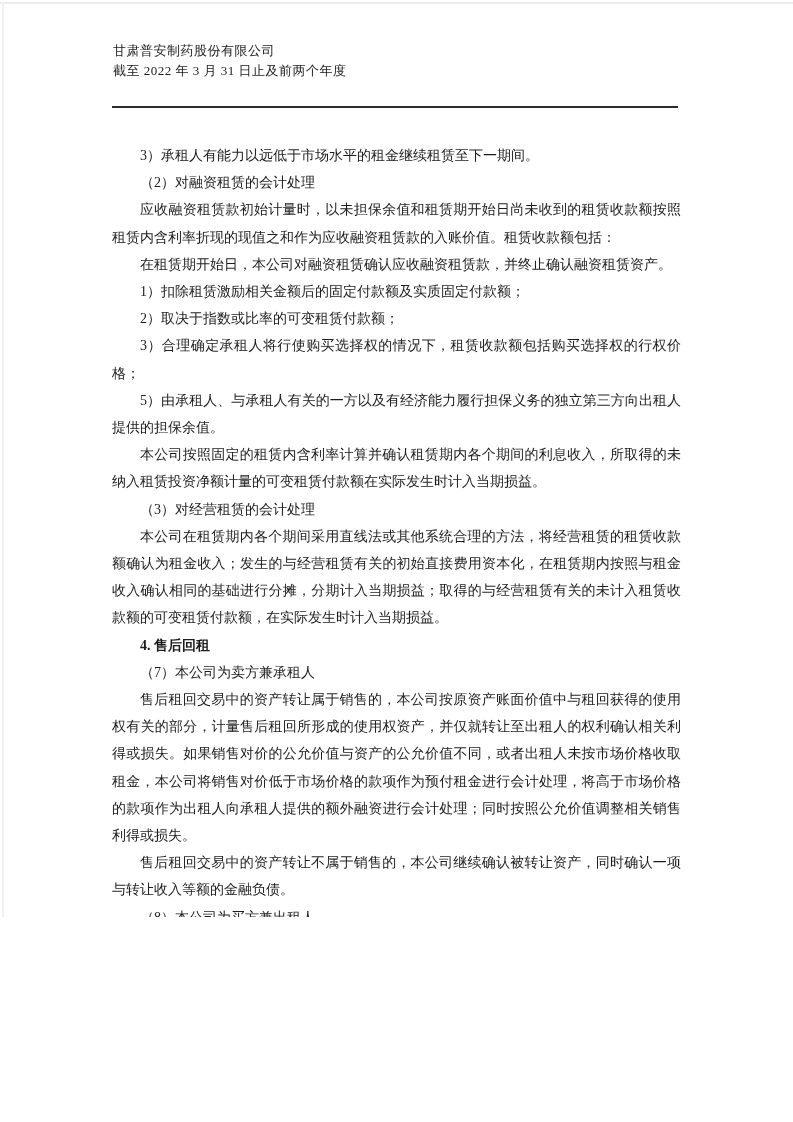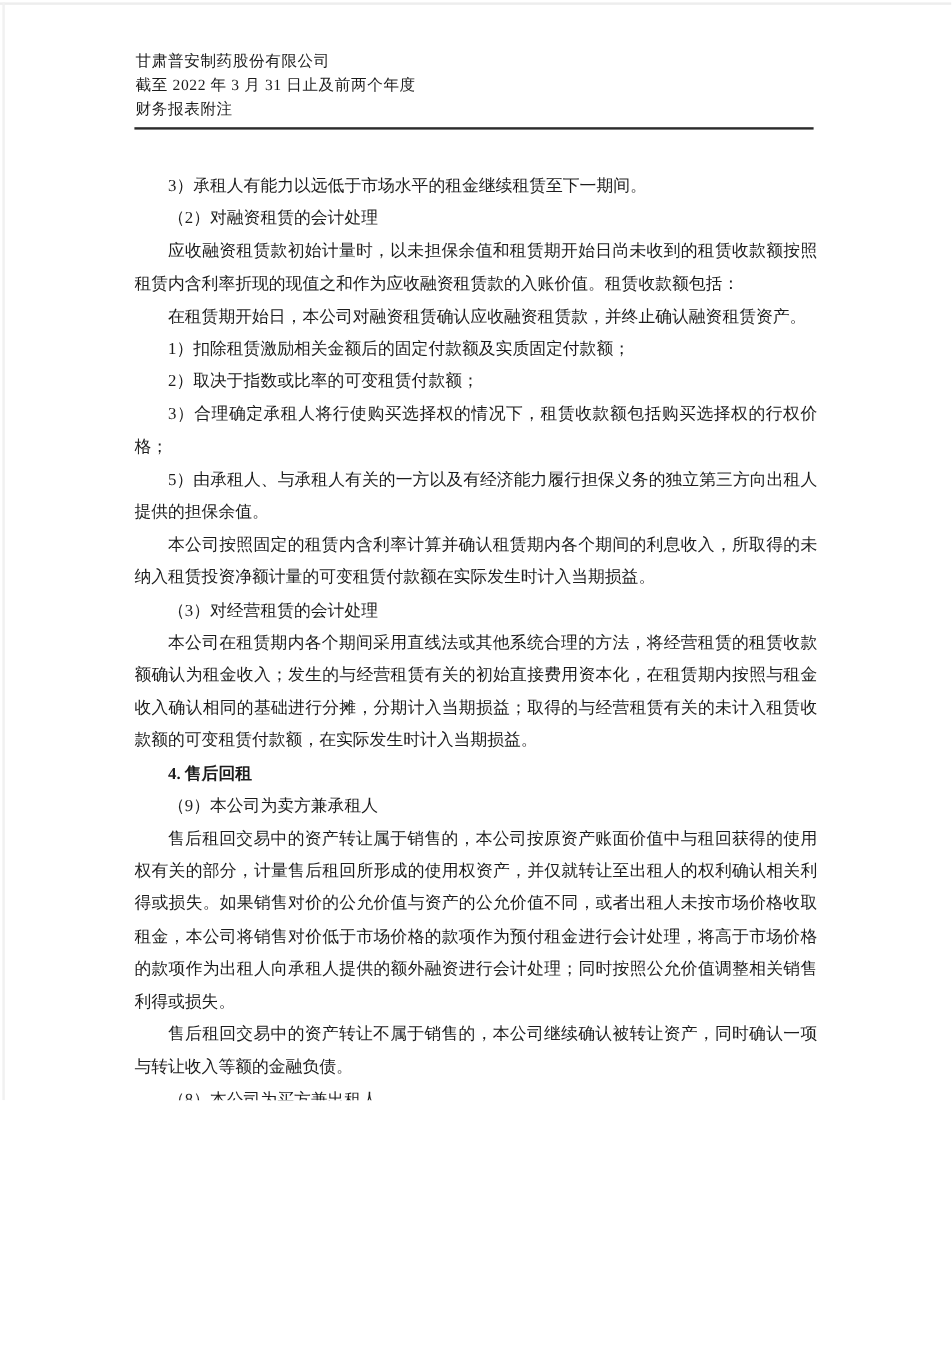--- a/index.html
+++ b/index.html
@@ -79,40 +79,39 @@
 <body>
 
 <div class="page">
 
   <div class="edge-top"></div>
   <div class="edge-left"></div>
 
   <header class="doc-header">
     <div>甘肃普安制药股份有限公司</div>
     <div>截至 2022 年 3 月 31 日止及前两个年度</div>
-    <div>财务报表附注</div>
   </header>
 
   <div class="header-rule"></div>
 
   <main class="doc-body">
 
   <p class="normal">3）承租人有能力以远低于市场水平的租金继续租赁至下一期间。</p>
       <p class="normal">（2）对融资租赁的会计处理</p>
       <p class="normal">应收融资租赁款初始计量时，以未担保余值和租赁期开始日尚未收到的租赁收款额按照租赁内含利率折现的现值之和作为应收融资租赁款的入账价值。租赁收款额包括：</p>
       <p class="normal">在租赁期开始日，本公司对融资租赁确认应收融资租赁款，并终止确认融资租赁资产。</p>
       <p class="normal">1）扣除租赁激励相关金额后的固定付款额及实质固定付款额；</p>
       <p class="normal">2）取决于指数或比率的可变租赁付款额；</p>
       <p class="normal">3）合理确定承租人将行使购买选择权的情况下，租赁收款额包括购买选择权的行权价格；</p>
       <p class="normal">5）由承租人、与承租人有关的一方以及有经济能力履行担保义务的独立第三方向出租人提供的担保余值。</p>
       <p class="normal">本公司按照固定的租赁内含利率计算并确认租赁期内各个期间的利息收入，所取得的未纳入租赁投资净额计量的可变租赁付款额在实际发生时计入当期损益。</p>
       <p class="normal">（3）对经营租赁的会计处理</p>
       <p class="normal">本公司在租赁期内各个期间采用直线法或其他系统合理的方法，将经营租赁的租赁收款额确认为租金收入；发生的与经营租赁有关的初始直接费用资本化，在租赁期内按照与租金收入确认相同的基础进行分摊，分期计入当期损益；取得的与经营租赁有关的未计入租赁收款额的可变租赁付款额，在实际发生时计入当期损益。</p>
       <p class="heading">4. 售后回租</p>
-      <p class="normal">（9）本公司为卖方兼承租人</p>
+      <p class="normal">（7）本公司为卖方兼承租人</p>
       <p class="normal">售后租回交易中的资产转让属于销售的，本公司按原资产账面价值中与租回获得的使用权有关的部分，计量售后租回所形成的使用权资产，并仅就转让至出租人的权利确认相关利得或损失。如果销售对价的公允价值与资产的公允价值不同，或者出租人未按市场价格收取租金，本公司将销售对价低于市场价格的款项作为预付租金进行会计处理，将高于市场价格的款项作为出租人向承租人提供的额外融资进行会计处理；同时按照公允价值调整相关销售利得或损失。</p>
       <p class="normal">售后租回交易中的资产转让不属于销售的，本公司继续确认被转让资产，同时确认一项与转让收入等额的金融负债。</p>
       <p class="normal">（8）本公司为买方兼出租人</p>
     </main>
 
   <footer class="doc-footer">
     <span>财务报表附注 第 31 页</span>
   </footer>
 
 </div>

